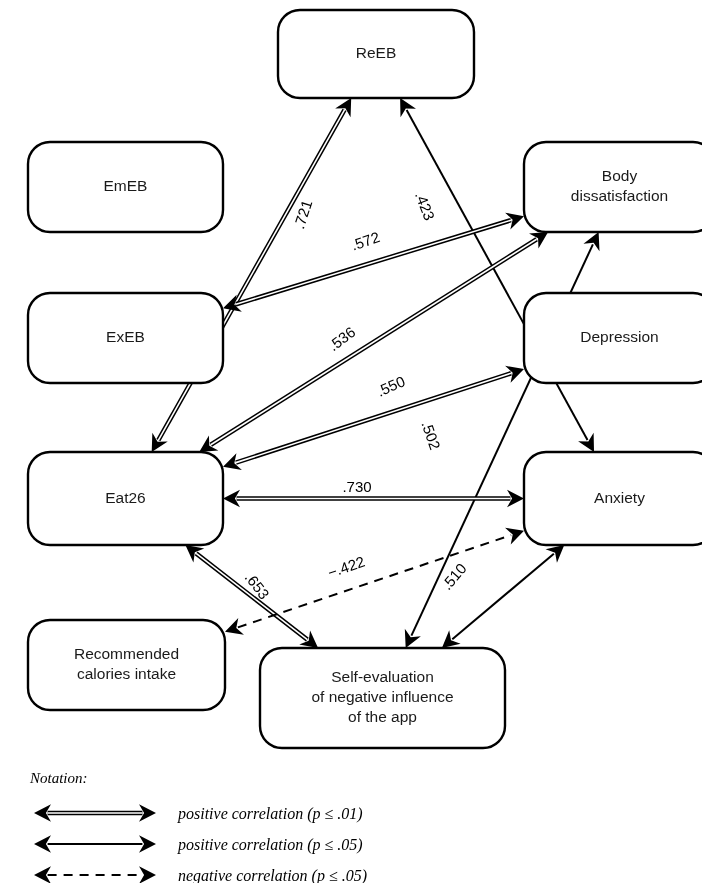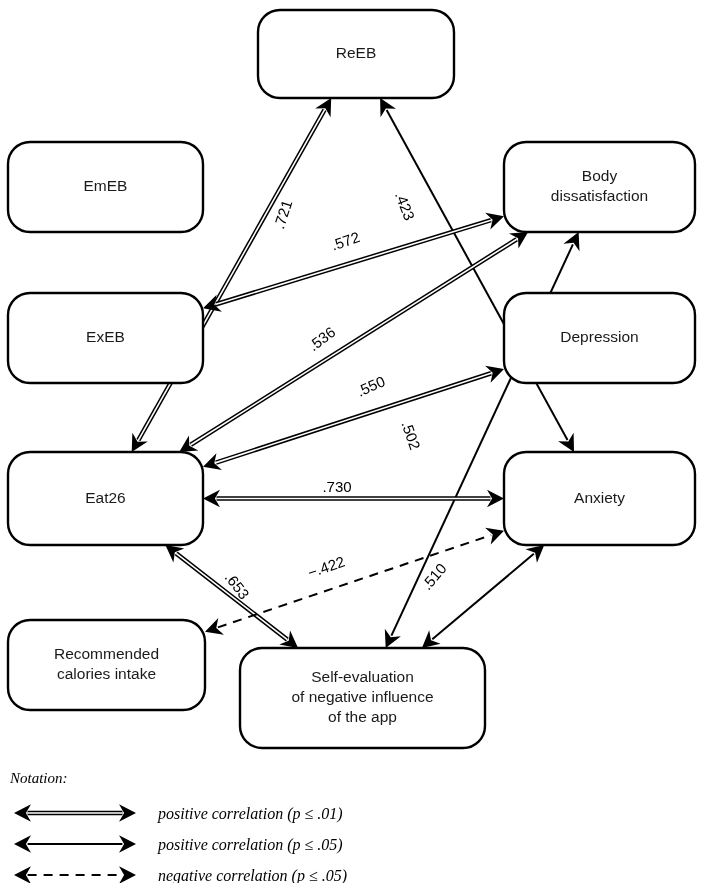--- a/index.html
+++ b/index.html
@@ -11,20 +11,21 @@
     width: 702px;
     height: 883px;
     font-family: "Liberation Sans", sans-serif;
     color: #000000;
     overflow: hidden;
   }
   #diagram-root {
     position: relative;
     width: 614px;
     height: 883px;
+    margin-left: 20px;
   }
   svg#path-diagram {
     position: absolute;
     top: 0;
     left: 0;
     width: 702px;
     height: 883px;
   }
   .node-box {
     fill: #ffffff;

